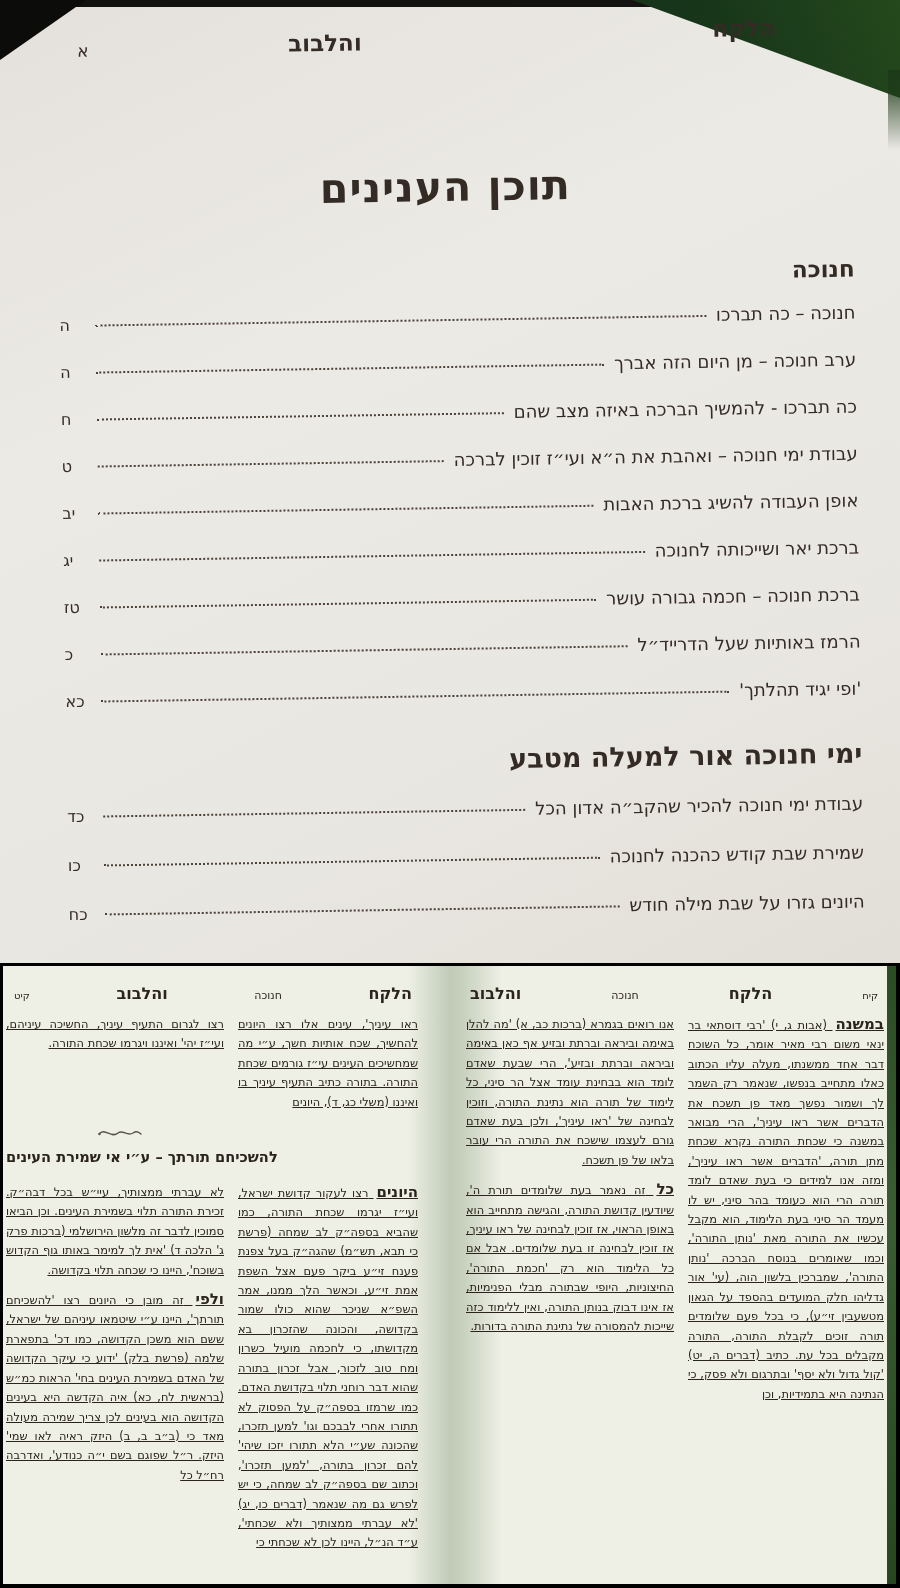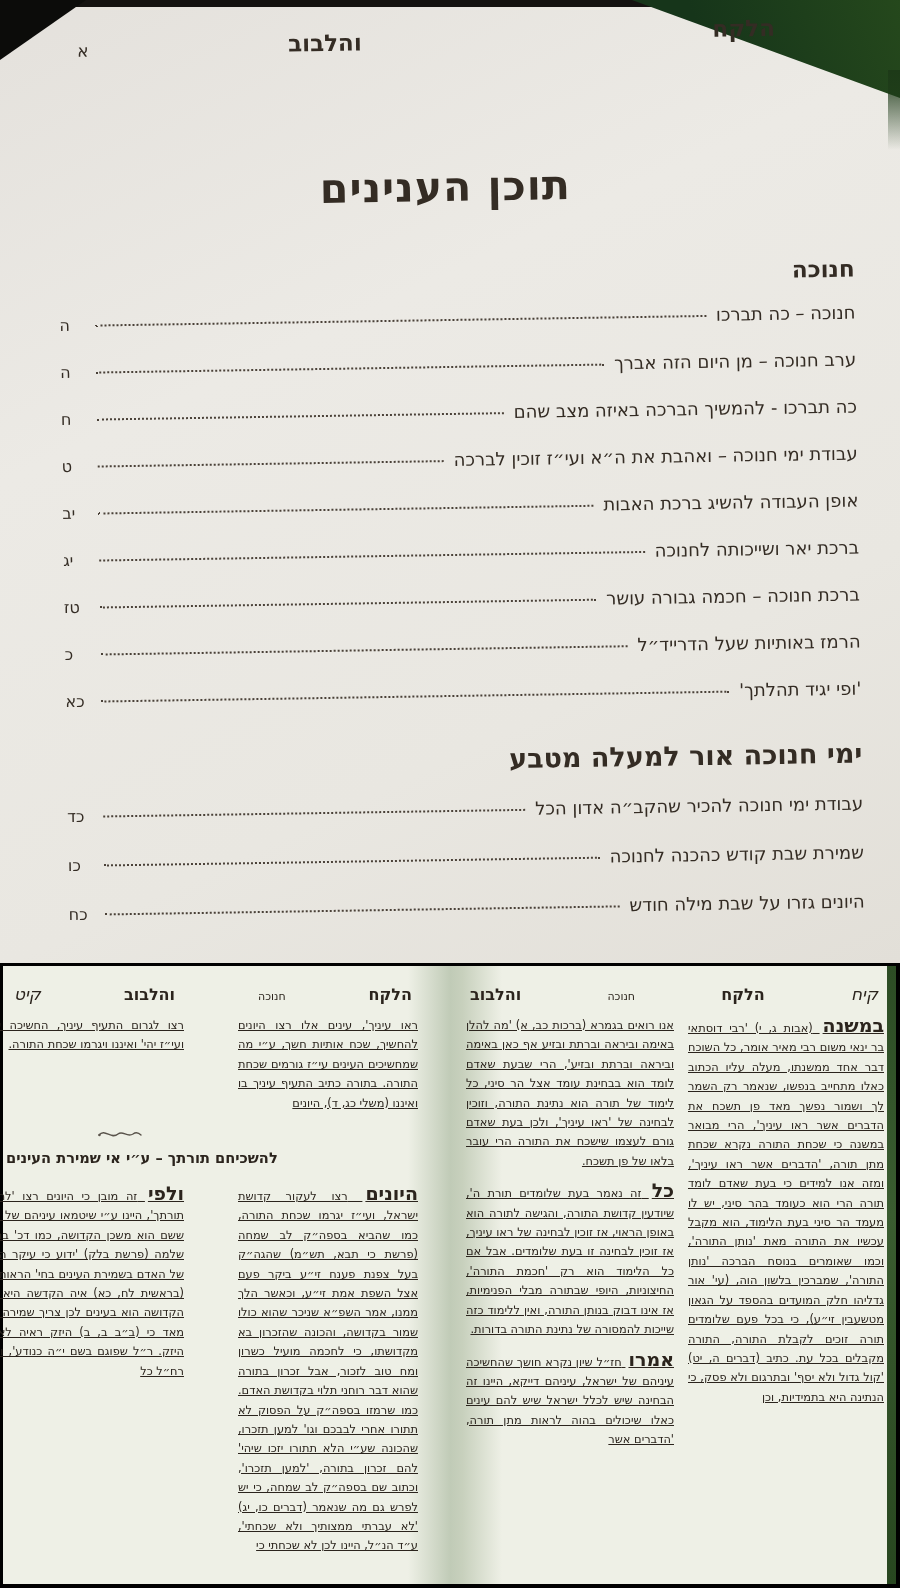--- a/index.html
+++ b/index.html
@@ -41,29 +41,29 @@
   .edge-green{position:absolute;right:4px;top:0;width:9px;height:100%;
     background:linear-gradient(180deg,#2c4c24,#3a5c30 40%,#27461f);}
   .spine{position:absolute;left:408px;top:0;width:94px;height:100%;
     background:linear-gradient(90deg,rgba(150,165,138,0),rgba(147,166,136,.5) 45%,rgba(168,182,155,.55) 58%,rgba(150,165,138,0));}
   .page{position:absolute;top:0;height:100%;direction:rtl;color:#2b241d;}
   .page-r{left:462px;width:424px;}
   .page-l{left:6px;width:414px;}
   .p-header{display:flex;justify-content:space-between;align-items:baseline;padding:18px 8px 4px;}
   .p-header .bt{font-weight:bold;font-size:16px;}
   .p-header .sm{font-size:11px;}
-  .p-header .pn{font-size:17px;font-style:italic;}
+  .p-header .pn{font-size:10px;}
   .p-body{display:flex;gap:14px;padding:8px 2px 0;}
   .top-row{display:flex;gap:14px;padding:8px 2px 0;}
   .page-r .col-r{width:196px;flex:0 0 auto;}
   .page-r .col-l{width:208px;flex:0 0 auto;}
-  .page-l .col-r{width:180px;flex:0 0 auto;margin-left:40px;}
+  .page-l .col-r{width:180px;flex:0 0 auto;}
   .page-l .col-l{width:218px;flex:0 0 auto;}
   .para{font-size:11.4px;line-height:19.4px;text-align:justify;margin:0 0 10px;text-decoration:underline;}
-  .lead{font-weight:bold;font-size:19px;margin-left:3px;}
+  .lead{font-weight:bold;font-size:15px;margin-left:3px;}
   .lead:empty{display:none;margin:0;}
   .ornament{width:55%;margin:2px auto 2px 0;text-align:center;height:16px;}
   .lp-heading{text-align:left;font-weight:bold;font-size:14.6px;margin:8px 0 10px;}
 </style>
 </head>
 <body>
 
 <div class="canvas">
 
   <section class="toc-page">
@@ -174,25 +174,21 @@
             <span>(אבות ג, י) 'רבי דוסתאי בר ינאי משום רבי מאיר אומר, כל השוכח דבר אחד ממשנתו, מעלה עליו הכתוב כאלו מתחייב בנפשו, שנאמר רק השמר לך ושמור נפשך מאד פן תשכח את הדברים אשר ראו עיניך', הרי מבואר במשנה כי שכחת התורה נקרא שכחת מתן תורה, 'הדברים אשר ראו עיניך', ומזה אנו למידים כי בעת שאדם לומד תורה הרי הוא כעומד בהר סיני, יש לו מעמד הר סיני בעת הלימוד, הוא מקבל עכשיו את התורה מאת 'נותן התורה', וכמו שאומרים בנוסח הברכה 'נותן התורה', שמברכין בלשון הוה, (עי' אור גדליהו חלק המועדים בהספד על הגאון מטשעבין זי״ע), כי בכל פעם שלומדים תורה זוכים לקבלת התורה, התורה מקבלים בכל עת. כתיב (דברים ה, יט) 'קול גדול ולא יסף' ובתרגום ולא פסק, כי הנתינה היא בתמידיות, וכן</span>
           </p>
         </div>
         <div class="col col-l">
           <p class="para">
             
             <span>אנו רואים בגמרא (ברכות כב, א) 'מה להלן באימה וביראה וברתת ובזיע אף כאן באימה וביראה וברתת ובזיע', הרי שבעת שאדם לומד הוא בבחינת עומד אצל הר סיני, כל לימוד של תורה הוא נתינת התורה, וזוכין לבחינה של 'ראו עיניך', ולכן בעת שאדם גורם לעצמו שישכח את התורה הרי עובר בלאו של פן תשכח.</span>
           </p>
           <p class="para">
             <span class="lead">כל</span>
-            <span>זה נאמר בעת שלומדים תורת ה', שיודעין קדושת התורה, והגישה לתורה הוא באופן הראוי, אז זוכין לבחינה של ראו עיניך, אז זוכין לבחינה זו בעת שלומדים. אבל אם כל הלימוד הוא רק 'חכמת התורה', החיצוניות, היופי שבתורה מבלי הפנימיות, אז אינו דבוק בנותן התורה, ואין ללימוד כזה שייכות להמסורה של נתינת התורה בדורות.</span>
-          </p>
-          <p class="para">
-            <span class="lead">אמרו</span>
-            <span>חז״ל שיון נקרא חושך שהחשיכה עיניהם של ישראל, עיניהם דייקא, היינו זה הבחינה שיש לכלל ישראל שיש להם עינים כאלו שיכולים בהוה לראות מתן תורה, 'הדברים אשר</span>
+            <span>זה נאמר בעת שלומדים תורת ה', שיודעין קדושת התורה, והגישה מתחייב הוא באופן הראוי, אז זוכין לבחינה של ראו עיניך, אז זוכין לבחינה זו בעת שלומדים. אבל אם כל הלימוד הוא רק 'חכמת התורה', החיצוניות, היופי שבתורה מבלי הפנימיות, אז אינו דבוק בנותן התורה, ואין ללימוד כזה שייכות להמסורה של נתינת התורה בדורות.</span>
           </p>
         </div>
       </div>
     </div>
 
     <div class="page page-l">
       <div class="p-header">
         <span class="bt">הלקח</span>
         <span class="sm">חנוכה</span>
         <span class="bt">והלבוב</span>
@@ -219,20 +215,24 @@
 
       <div class="p-body">
         <div class="col col-r">
           <p class="para">
             <span class="lead">היונים</span>
             <span>רצו לעקור קדושת ישראל, ועי״ז יגרמו שכחת התורה, כמו שהביא בספה״ק לב שמחה (פרשת כי תבא, תש״מ) שהגה״ק בעל צפנת פענח זי״ע ביקר פעם אצל השפת אמת זי״ע, וכאשר הלך ממנו, אמר השפ״א שניכר שהוא כולו שמור בקדושה, והכונה שהזכרון בא מקדושתו, כי לחכמה מועיל כשרון ומח טוב לזכור, אבל זכרון בתורה שהוא דבר רוחני תלוי בקדושת האדם. כמו שרמזו בספה״ק על הפסוק לא תתורו אחרי לבבכם וגו' למען תזכרו, שהכונה שע״י הלא תתורו יזכו שיהי' להם זכרון בתורה, 'למען תזכרו', וכתוב שם בספה״ק לב שמחה, כי יש לפרש גם מה שנאמר (דברים כו, יג) 'לא עברתי ממצותיך ולא שכחתי', ע״ד הנ״ל, היינו לכן לא שכחתי כי</span>
           </p>
         </div>
         <div class="col col-l">
           <p class="para">
+            
+            <span>לא עברתי ממצותיך, עיי״ש בכל דבה״ק. זכירת התורה תלוי בשמירת העינים. וכן הביאו סמוכין לדבר זה מלשון הירושלמי (ברכות פרק ג' הלכה ד) 'אית לך למימר באותו גוף הקדוש בשוכח', היינו כי שכחה תלוי בקדושה.</span>
+          </p>
+          <p class="para">
             <span class="lead">ולפי</span>
             <span>זה מובן כי היונים רצו 'להשכיחם תורתך', היינו ע״י שיטמאו עיניהם של ישראל, ששם הוא משכן הקדושה, כמו דכ' בתפארת שלמה (פרשת בלק) 'ידוע כי עיקר הקדושה של האדם בשמירת העינים בחי' הראות כמ״ש (בראשית לח, כא) איה הקדשה היא בעינים הקדושה הוא בעינים לכן צריך שמירה מעולה מאד כי (ב״ב ב, ב) היזק ראיה לאו שמי' היזק. ר״ל שפוגם בשם י״ה כנודע', ואדרבה רח״ל כל</span>
           </p>
         </div>
       </div>
     </div>
   </section>
 
 </div>
 

